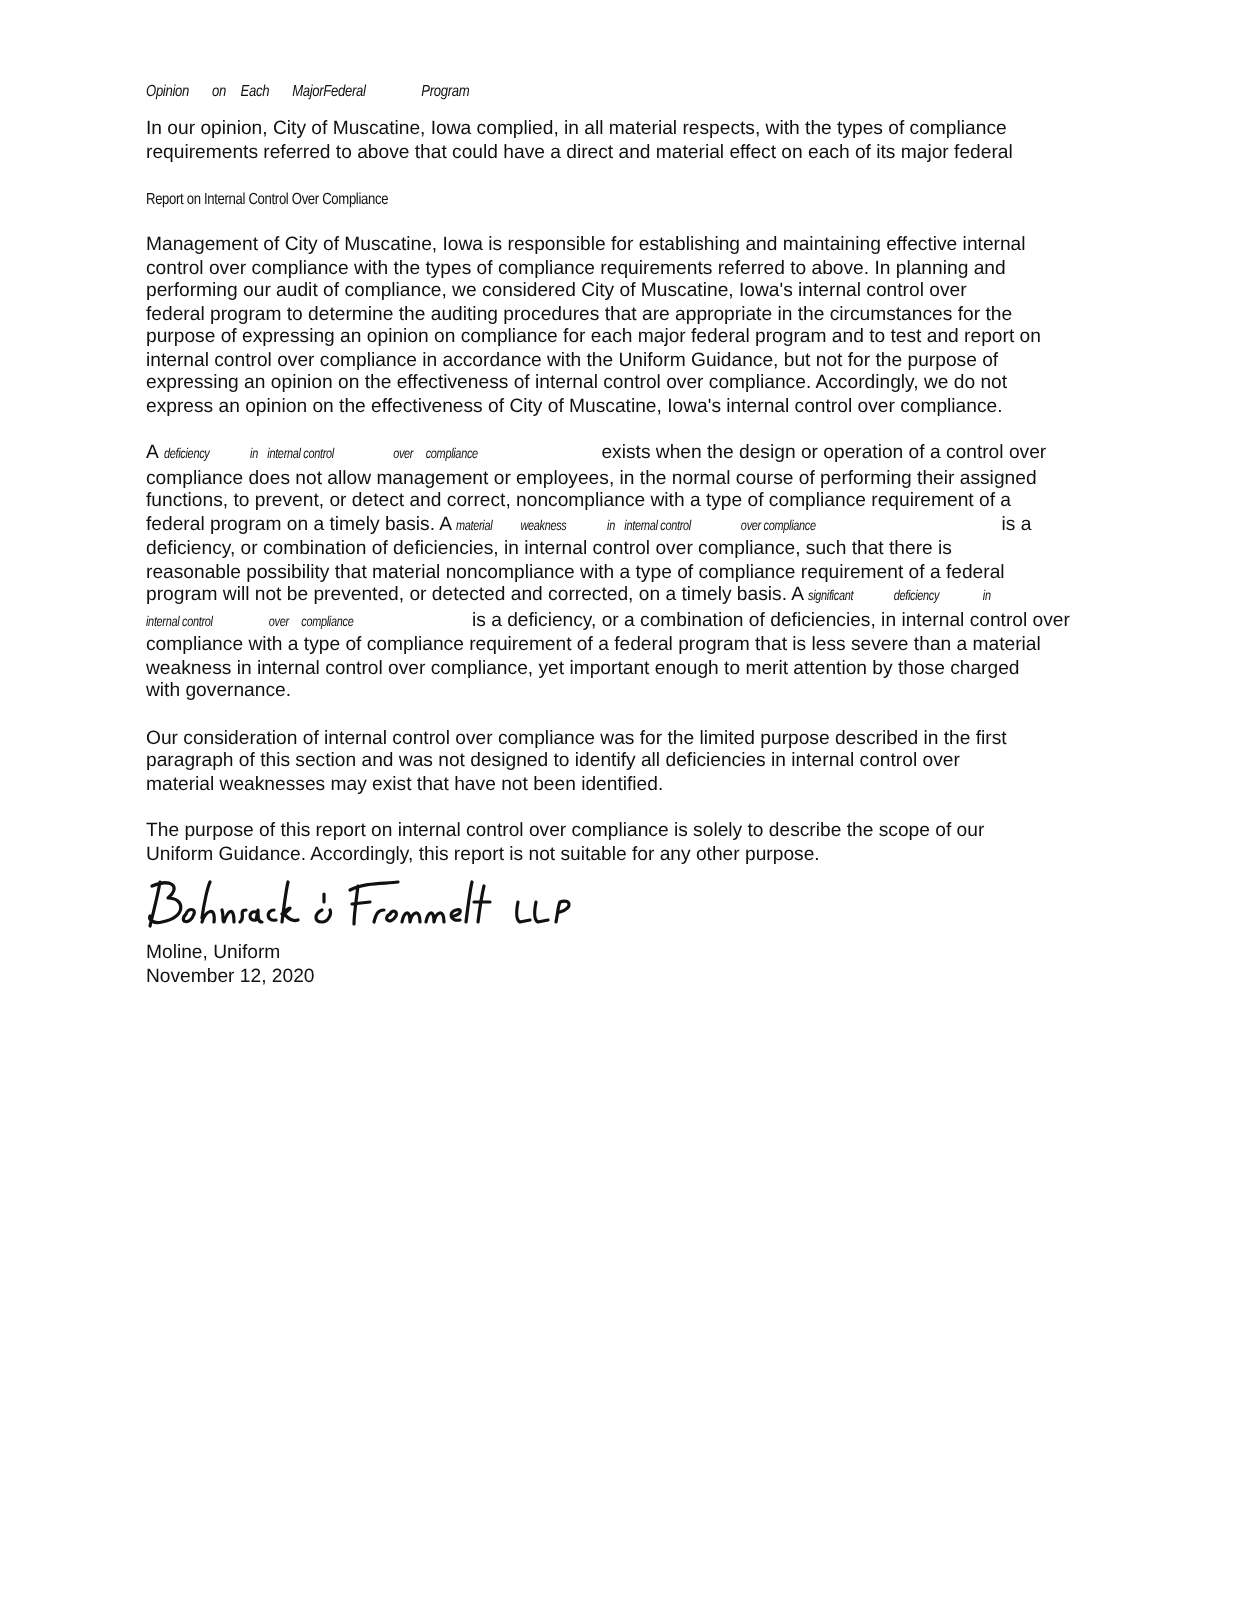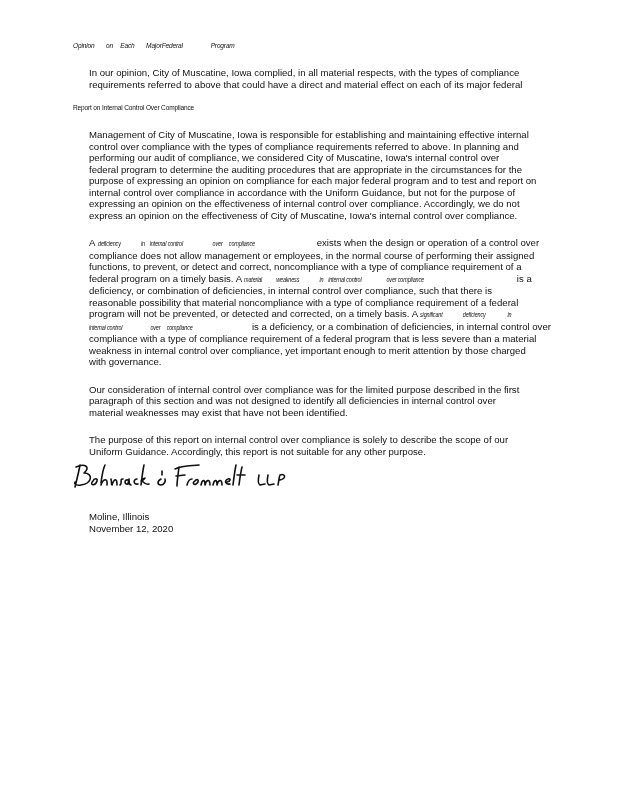--- a/index.html
+++ b/index.html
@@ -30,21 +30,21 @@
       white-space: nowrap;
       letter-spacing: -0.2px;
       color: #111;
     }
     .sec-heading.italic { font-style: italic; }
     .sec-heading .gap { display: inline-block; width: 14px; }
     .sec-heading .gap-lg { display: inline-block; width: 34px; }
     .para {
       font-size: 9.6px;
       line-height: 11.5px;
-      margin: 16px;
+      margin: 0;
       white-space: nowrap;
     }
     .para .ln { display: block; }
     .term {
       font-size: 7px;
       font-style: italic;
       display: inline-block;
       transform: scaleX(0.78);
       transform-origin: left center;
       letter-spacing: -0.2px;
@@ -134,18 +134,18 @@
 
           <path d="M90 18 C86 20 86 24 90 24 C93 24 95 20 94 18 M91 10 L91 14"></path>
 
           <path d="M104 8 C112 4 122 5 128 4 M108 6 C107 14 106 20 106 25 M105 15 L114 14 M116 24 C117 20 118 18 121 18 M124 20 C120 22 124 26 127 21 C128 18 125 18 124 20 M130 24 C131 19 134 17 134 24 C135 19 139 17 139 24 M142 24 C143 19 146 17 146 24 C147 19 151 17 151 24 M156 21 C160 20 160 17 157 18 C153 19 154 24 159 23 M162 24 C163 16 164 8 165 4 M168 24 C169 16 170 10 171 6 M166 14 L174 14"></path>
 
           <path d="M188 14 C187 19 187 23 189 24 L194 23 M197 14 C196 19 196 23 198 24 L203 23 M207 24 C208 19 208 16 209 14 C214 12 216 17 209 19"></path>
         </g>
       </svg>
     </div>
     <div class="para">
-      <span class="ln">Moline, Illinois</span>
+      <span class="ln">Moline, Uniform</span>
       <span class="ln">November 12, 2020</span>
     </div>
   </div>
 
 </div>
 
 </body></html>

